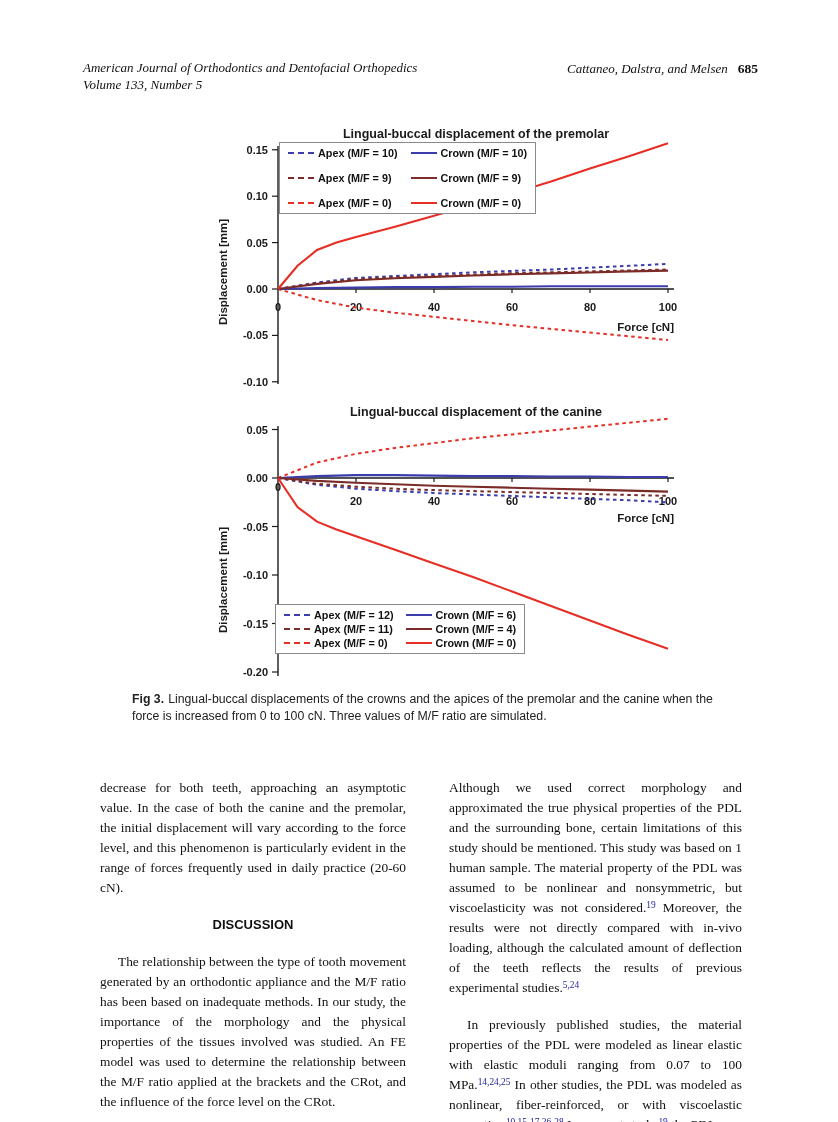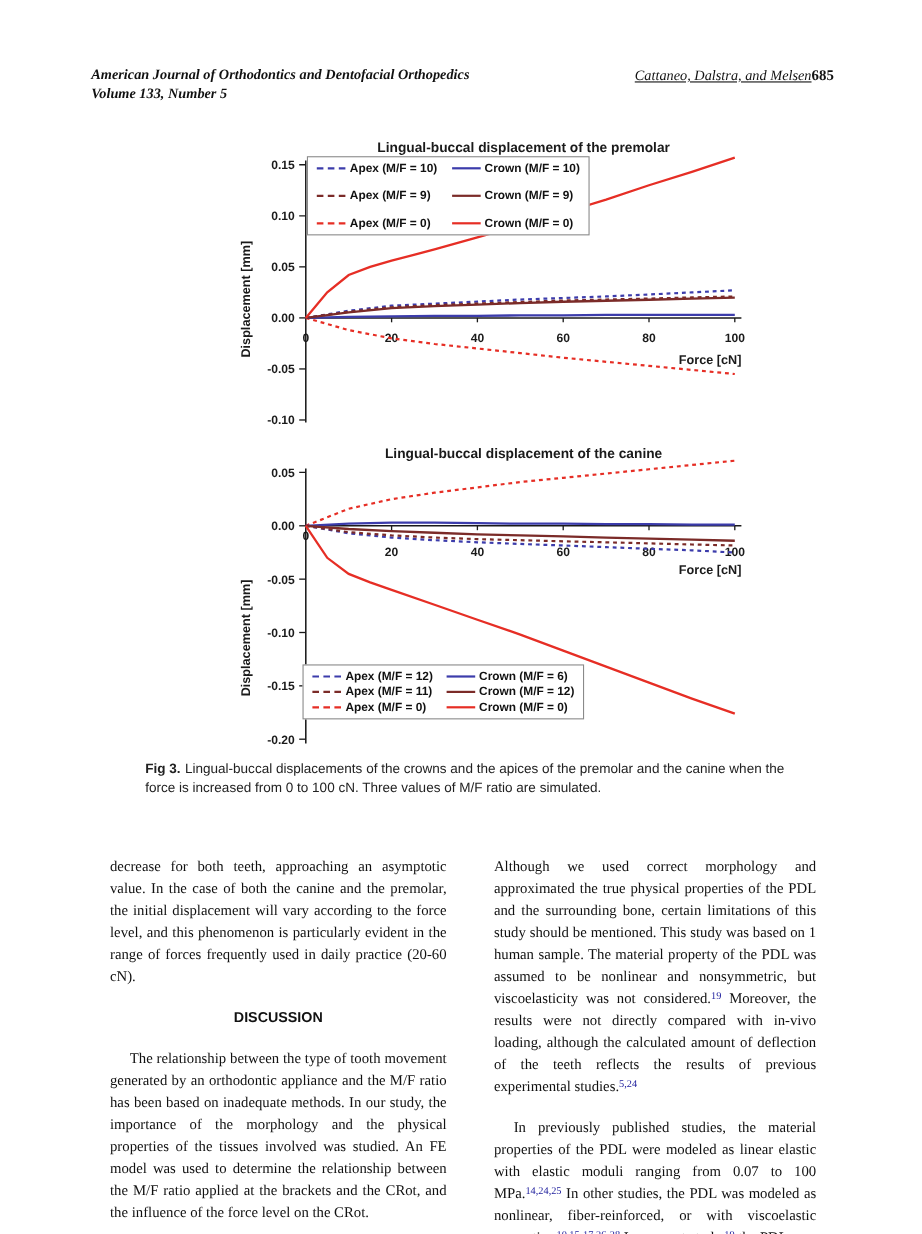--- a/index.html
+++ b/index.html
@@ -1,22 +1,22 @@
 <!DOCTYPE html>
 <html><head>
 <meta charset="utf-8">
 <style>
   html,body{margin:0;padding:0;background:#ffffff;}
   .page{position:relative;width:838px;height:1122px;background:#ffffff;overflow:hidden;
         font-family:"Liberation Serif", serif;color:#111;}
 
   
-  .hdr-left{position:absolute;left:83px;top:59px;font-style:italic;font-size:13px;line-height:17px;font-weight:bold;}
+  .hdr-left{position:absolute;left:83px;top:59px;font-style:italic;font-size:13px;line-height:17px;}
   .hdr-right{position:absolute;right:80px;top:61px;font-size:13px;white-space:nowrap;}
-  .hdr-right .authors{font-style:italic;text-decoration:underline;}
+  .hdr-right .authors{font-style:italic;margin-right:10px;}
   .hdr-right .pageno{font-weight:bold;font-style:normal;font-family:Liberation Serif, serif;font-size:13.5px;}
 
   
   .chart-box{position:absolute;width:470px;margin-left:28px;}
   #chart-premolar{left:185px;top:122px;height:278px;}
   #chart-canine{left:185px;top:400px;height:290px;}
   .chart-box svg{position:absolute;left:0;top:0;}
   .tick-label{font-family:"Liberation Sans",sans-serif;font-size:11px;font-weight:bold;fill:#1a1a1a;}
   .axis-title{font-family:"Liberation Sans",sans-serif;font-size:11.5px;font-weight:bold;fill:#1a1a1a;}
   .chart-title{font-family:"Liberation Sans",sans-serif;font-size:12.5px;font-weight:bold;fill:#1a1a1a;}
@@ -172,21 +172,21 @@
         <div class="legend-item">
           <span class="legend-sample" style="border-top-style: dashed; border-top-color: rgb(230, 46, 37);"></span>
           <span>Apex (M/F = 0)</span>
         </div>
         <div class="legend-item">
           <span class="legend-sample" style="border-top-style: solid; border-top-color: rgb(60, 60, 171);"></span>
           <span>Crown (M/F = 6)</span>
         </div>
         <div class="legend-item">
           <span class="legend-sample" style="border-top-style: solid; border-top-color: rgb(123, 43, 40);"></span>
-          <span>Crown (M/F = 12)</span>
+          <span>Crown (M/F = 4)</span>
         </div>
         <div class="legend-item">
           <span class="legend-sample" style="border-top-style: solid; border-top-color: rgb(230, 46, 37);"></span>
           <span>Crown (M/F = 0)</span>
         </div>
       </div>
   </div>
 
   <div class="caption">
     <span class="fig-label">Fig 3.</span><span>Lingual-buccal displacements of the crowns and the apices of the premolar and the canine when the force is increased from 0 to 100 cN. Three values of M/F ratio are simulated.</span>

